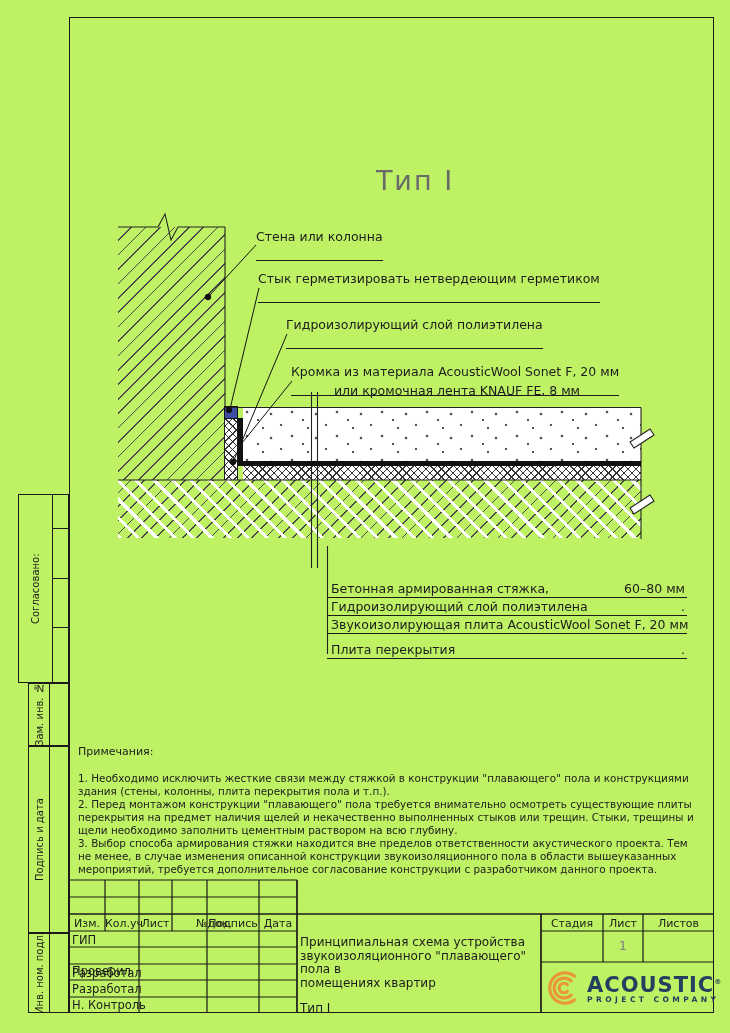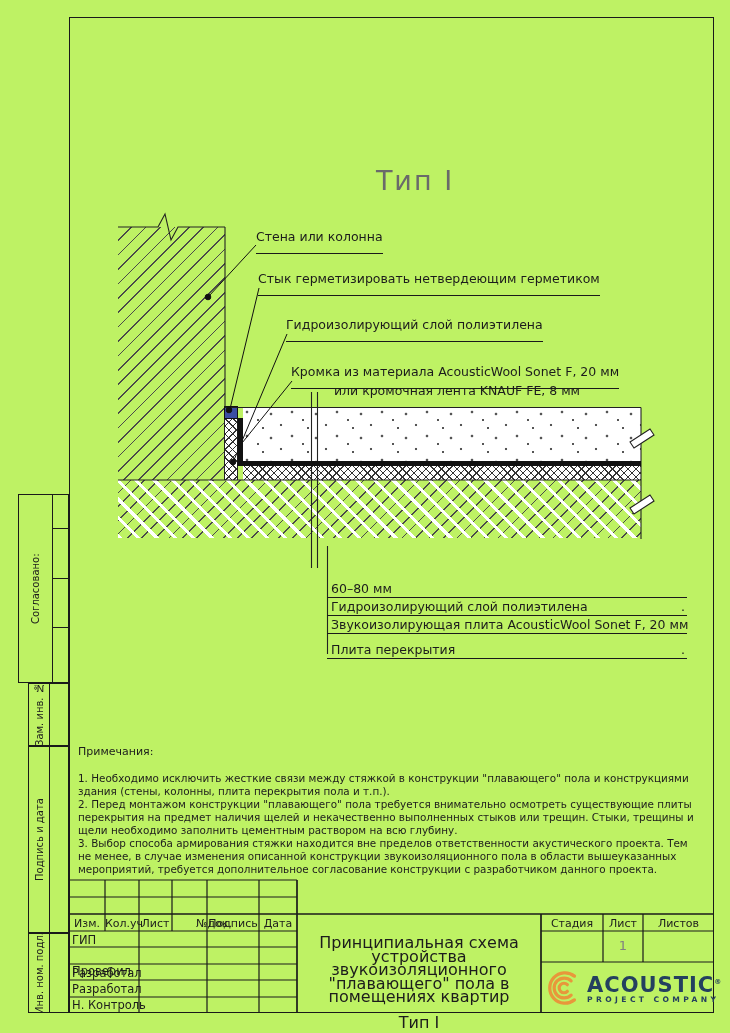--- a/index.html
+++ b/index.html
@@ -18,39 +18,39 @@
       repeating-linear-gradient(135deg,transparent 0 4.5px,#333 4.5px 5.5px);}
   .stipple{background-color:#fff;background-image:
       radial-gradient(circle at 4px 4px,#555 1px,transparent 1.7px),
       radial-gradient(circle at 15px 12px,#555 .8px,transparent 1.5px),
       radial-gradient(circle at 28px 6px,#555 1px,transparent 1.7px),
       radial-gradient(circle at 38px 17px,#555 .9px,transparent 1.6px),
       radial-gradient(circle at 20px 20px,#555 .8px,transparent 1.5px);
       background-size:45px 24px;}
   
   .big-title{font-size:27px;color:#6a6a6a;letter-spacing:2px;text-align:center;}
-  .callout{font-size:12.5px;white-space:nowrap;border-bottom:1px solid #1a1a1a;padding-bottom:9px;}
+  .callout{font-size:12.5px;white-space:nowrap;border-bottom:1px solid #1a1a1a;padding-bottom:16px;}
   .callout2{font-size:12.5px;white-space:nowrap;text-align:center;}
   .layer-row{display:flex;justify-content:space-between;align-items:flex-end;
              border-bottom:1px solid #1a1a1a;font-size:12.5px;white-space:nowrap;
              padding:0 2px 1px 4px;box-sizing:border-box;}
   
   .notes{font-size:10.4px;line-height:13px;}
   .notes h4{font-size:11px;font-weight:400;margin:0 0 14px 0;}
   .notes p{margin:0;}
   
   .sb{border:1.2px solid #1a1a1a;box-sizing:border-box;}
   .sb .divider-v{position:absolute;top:0;bottom:0;width:1.2px;background:#1a1a1a;}
   .sb .divider-h{position:absolute;height:1.2px;background:#1a1a1a;}
   .rot{position:absolute;top:0;bottom:0;display:flex;align-items:center;justify-content:center;
        writing-mode:vertical-rl;transform:rotate(180deg);font-size:10px;white-space:nowrap;}
   
   .tb-h{font-size:11px;text-align:center;}
   .tb-role{font-size:11.5px;white-space:nowrap;}
-  .tb-title{font-size:16px;line-height:13.5px;text-align:center;}
+  .tb-title{font-size:12px;line-height:13.5px;text-align:left;}
   .sheet-no{font-size:13px;color:#808080;text-align:center;}
   .logo-brand{font-size:21px;font-weight:bold;color:#24405f;letter-spacing:1px;white-space:nowrap;line-height:20px;}
   .logo-reg{font-size:7px;vertical-align:super;}
   .logo-sub{font-size:7.6px;font-weight:bold;color:#24405f;letter-spacing:3.4px;white-space:nowrap;}
   svg{position:absolute;left:0;top:0;pointer-events:none;}
 </style>
 </head>
 <body>
 
 <div class="sheet">
@@ -109,20 +109,21 @@
 
   <div class="abs big-title" style="left:330px;top:165px;width:170px;z-index:4;">Тип I</div>
 
   <div class="abs callout" style="left:256px;top:229px;z-index:4;">Стена или колонна</div>
   <div class="abs callout" style="left:258px;top:271px;z-index:4;">Стык герметизировать нетвердеющим герметиком</div>
   <div class="abs callout" style="left:286px;top:317px;z-index:4;">Гидроизолирующий слой полиэтилена</div>
   <div class="abs callout" style="left:291px;top:364px;z-index:4;">Кромка из материала AcousticWool Sonet F, 20 мм</div>
   <div class="abs callout2" style="left:291px;top:383px;width:332px;z-index:4;">или кромочная лента KNAUF FE, 8 мм</div>
 
   <div class="abs layer-row" style="left:327px;top:581px;width:360px;height:17px;z-index:4;">
+    <span>Бетонная армированная стяжка,</span>
     <span>60–80 мм</span>
   </div>
   <div class="abs layer-row" style="left:327px;top:599px;width:360px;height:17px;z-index:4;">
     <span>Гидроизолирующий слой полиэтилена</span>
     <span>.</span>
   </div>
   <div class="abs layer-row" style="left:327px;top:617px;width:360px;height:17px;z-index:4;">
     <span>Звукоизолирующая плита AcousticWool Sonet F, 20 мм</span>
     <span></span>
   </div>

